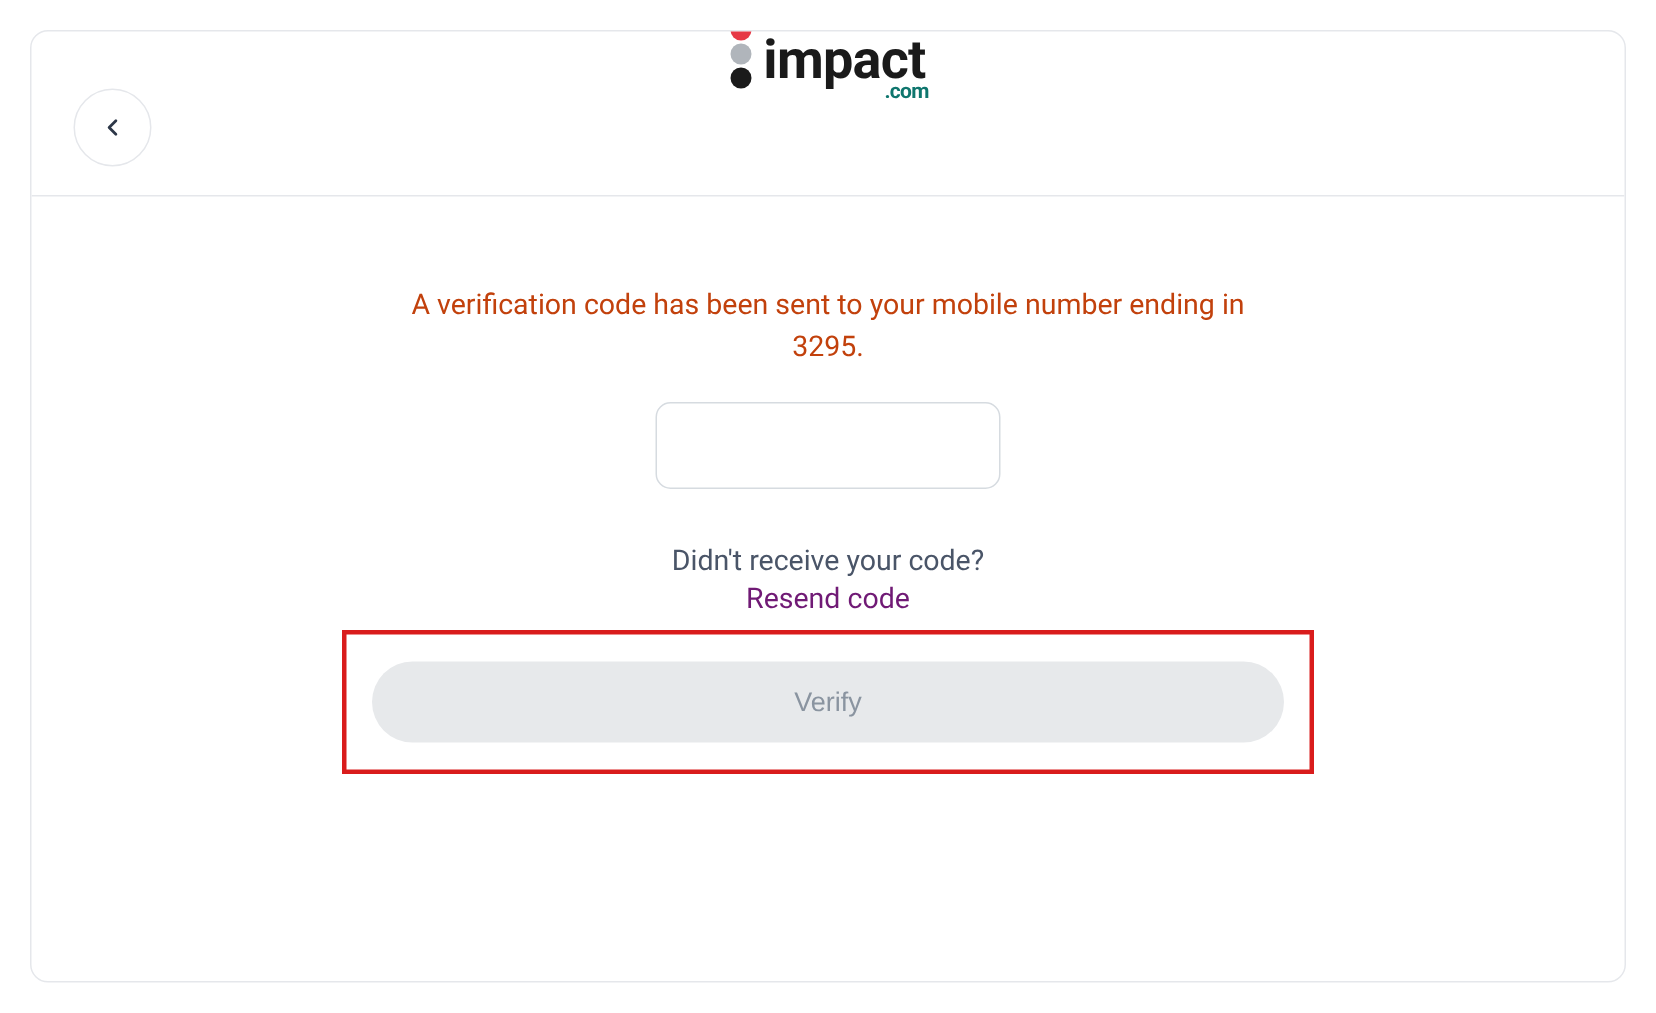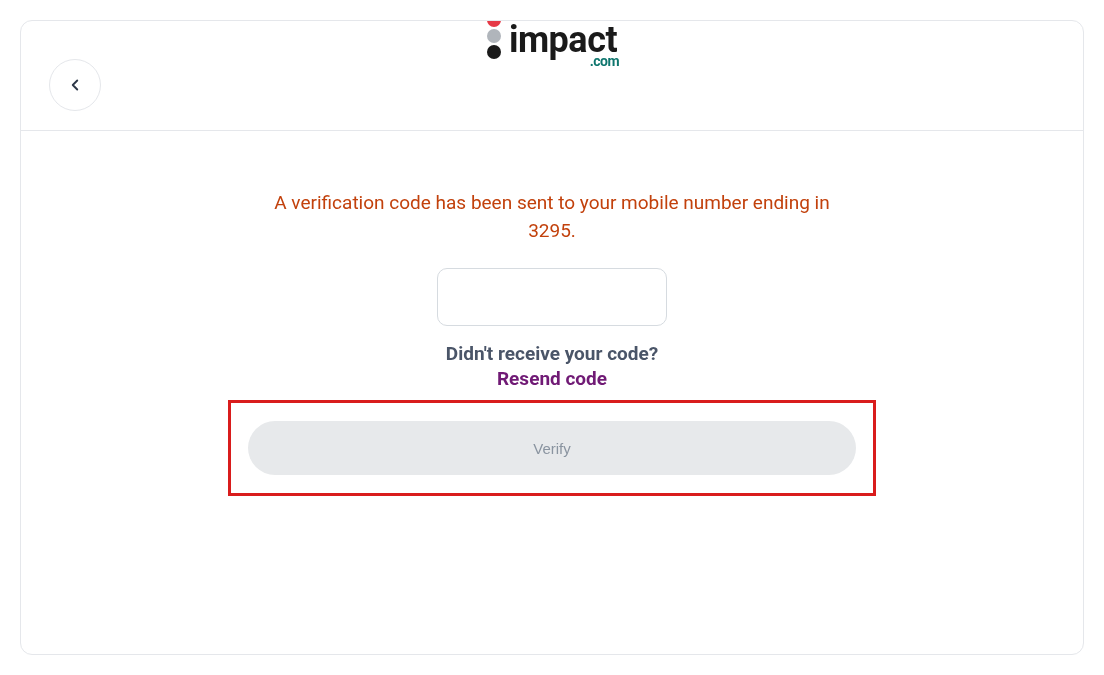--- a/index.html
+++ b/index.html
@@ -107,22 +107,21 @@
       height: 58px;
       border: 1px solid #d6dbe0;
       border-radius: 10px;
       font-size: 20px;
       text-align: center;
       outline: none;
       margin: 0 auto;
       display: block;
     }
     .resend-section {
-      margin-top: 16px;
-      font-weight: bold;
+      margin-top: 36px;
     }
     .resend-text {
       font-size: 19px;
       color: #4a5568;
     }
     .resend-link {
       font-size: 19px;
       color: #701a75;
       text-decoration: none;
       cursor: pointer;
@@ -134,21 +133,21 @@
       margin: 10px auto 0;
       width: 648px;
       padding: 18px 10px;
     }
     .verify-button {
       width: 608px;
       height: 54px;
       background: #e7e9eb;
       border: none;
       border-radius: 27px;
-      font-size: 15px;
+      font-size: 18px;
       color: #8a94a0;
       cursor: pointer;
       display: block;
       margin: 0 auto;
     }
   </style>
 </head>
 <body>
 
 <div class="card">

